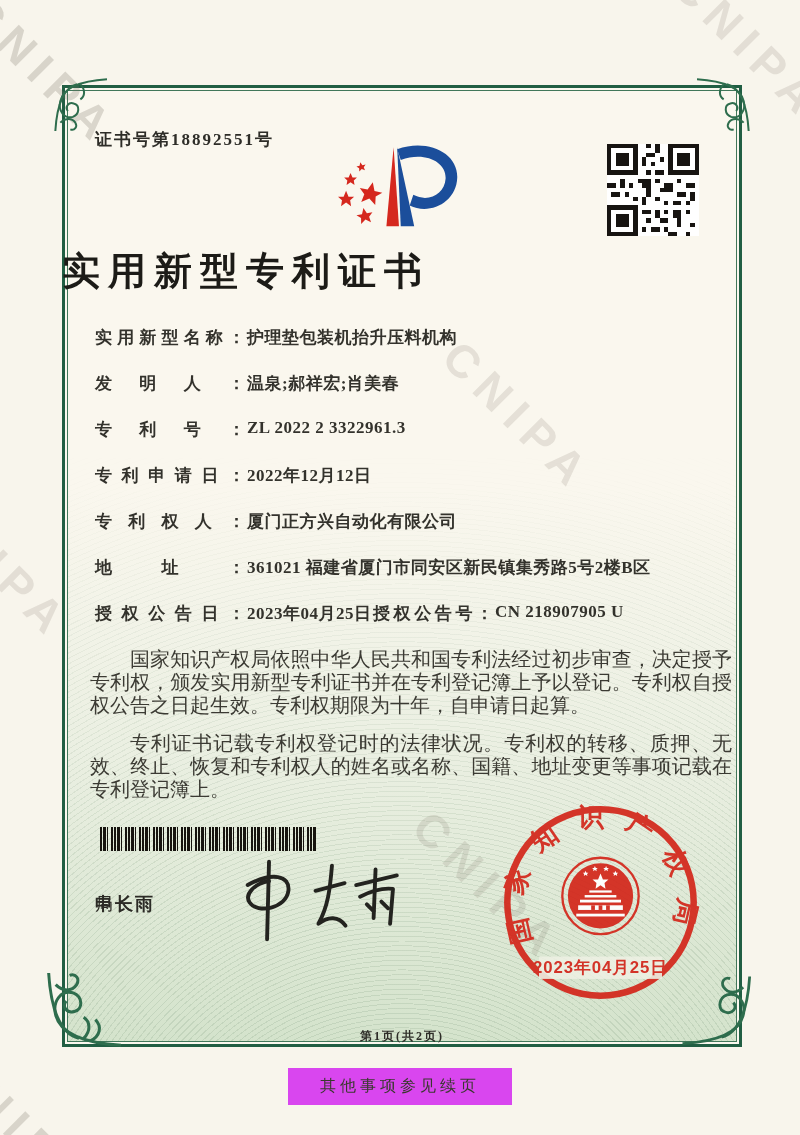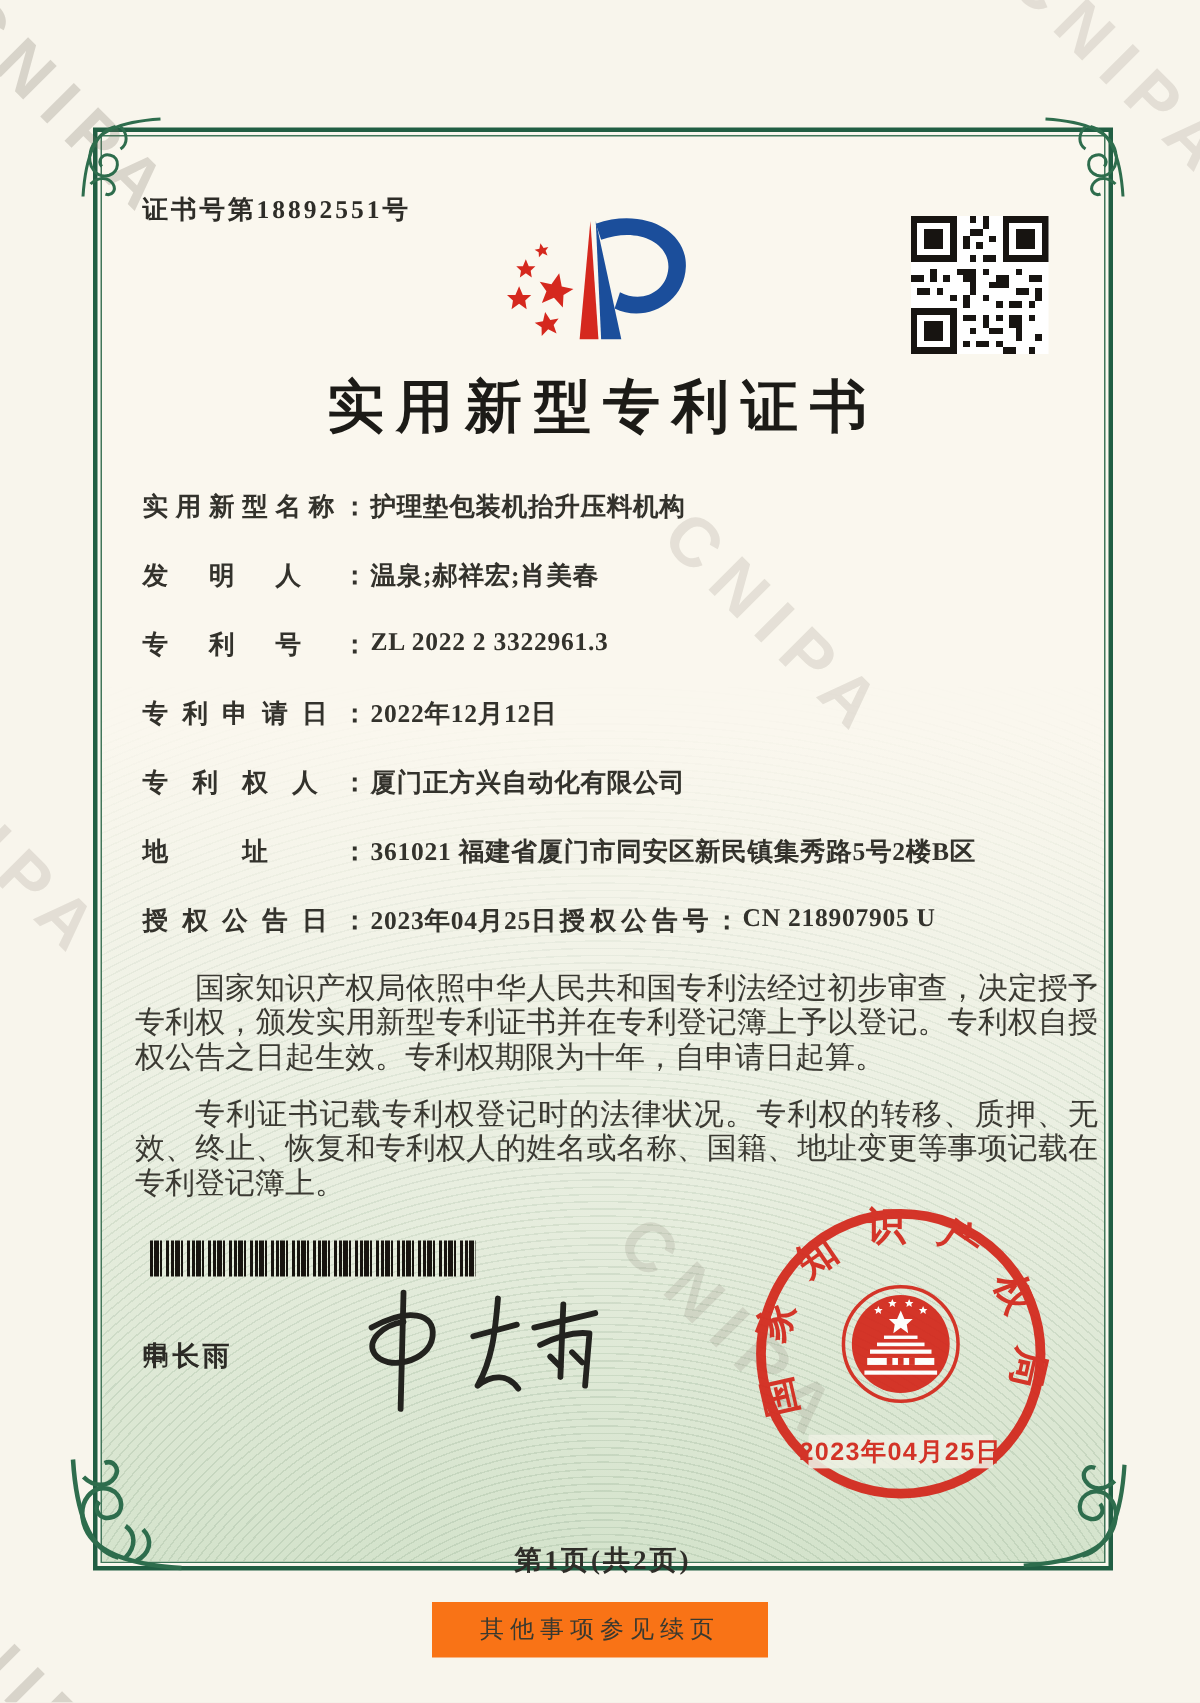--- a/index.html
+++ b/index.html
@@ -43,21 +43,21 @@
   .corner{position:absolute;z-index:2;}
   
   .content{position:absolute;inset:0;z-index:2;}
   .cert-no{
     position:absolute;left:95px;top:128px;
     font-size:17px;font-weight:600;letter-spacing:2px;color:#2e2d28;
   }
   .logo{position:absolute;left:338px;top:140px;}
   .qr{position:absolute;left:607px;top:144px;}
   .title{
-    position:absolute;left:62px;top:246px;width:680px;text-align:center;
+    position:absolute;left:62px;top:246px;width:680px;
     font-size:38px;font-weight:700;letter-spacing:8px;color:#1c1b17;
   }
   .rows{position:absolute;left:95px;top:326px;width:640px;}
   .row{position:relative;height:46px;font-size:17px;font-weight:600;color:#33322c;}
   .flabel{
     display:inline-block;width:150px;vertical-align:top;
     text-align:justify;text-align-last:justify;
   }
   .fvalue{display:inline-block;margin-left:2px;letter-spacing:0.5px;}
   .pair2{position:absolute;left:278px;top:0;}
@@ -74,25 +74,25 @@
       #17140f 3px 6px,transparent 6px 7px,
       #17140f 7px 8px,transparent 8px 11px,
       #17140f 11px 13px,transparent 13px 14px);
   }
   .signer-title{position:absolute;left:95px;top:892px;font-size:18px;font-weight:400;color:#2c2b26;letter-spacing:2px;}
   .signer-name{position:absolute;left:95px;top:892px;font-size:18px;font-weight:700;color:#2c2b26;letter-spacing:2px;}
   .signature{position:absolute;left:218px;top:856px;}
   .seal{position:absolute;left:498px;top:800px;mix-blend-mode:multiply;}
   .page-info{
     position:absolute;left:62px;top:1028px;width:680px;text-align:center;
-    font-size:18px;letter-spacing:2px;color:#2e2d28;font-weight:600;
+    font-size:12px;letter-spacing:2px;color:#2e2d28;font-weight:600;
   }
   .note{
     position:absolute;left:50%;top:1068px;transform:translateX(-50%);
-    background:#f97316;padding:8px 32px;
+    background:#d946ef;padding:8px 32px;
     font-size:16px;letter-spacing:4px;color:#3a392f;font-weight:500;z-index:2;
   }
 </style>
 </head>
 <body>
 
 <div class="page">
 
   <div class="wm dark" style="left:-6px;top:-16px;">CNIPA</div>
   <div class="wm" style="left:700px;top:-42px;">CNIPA</div>

